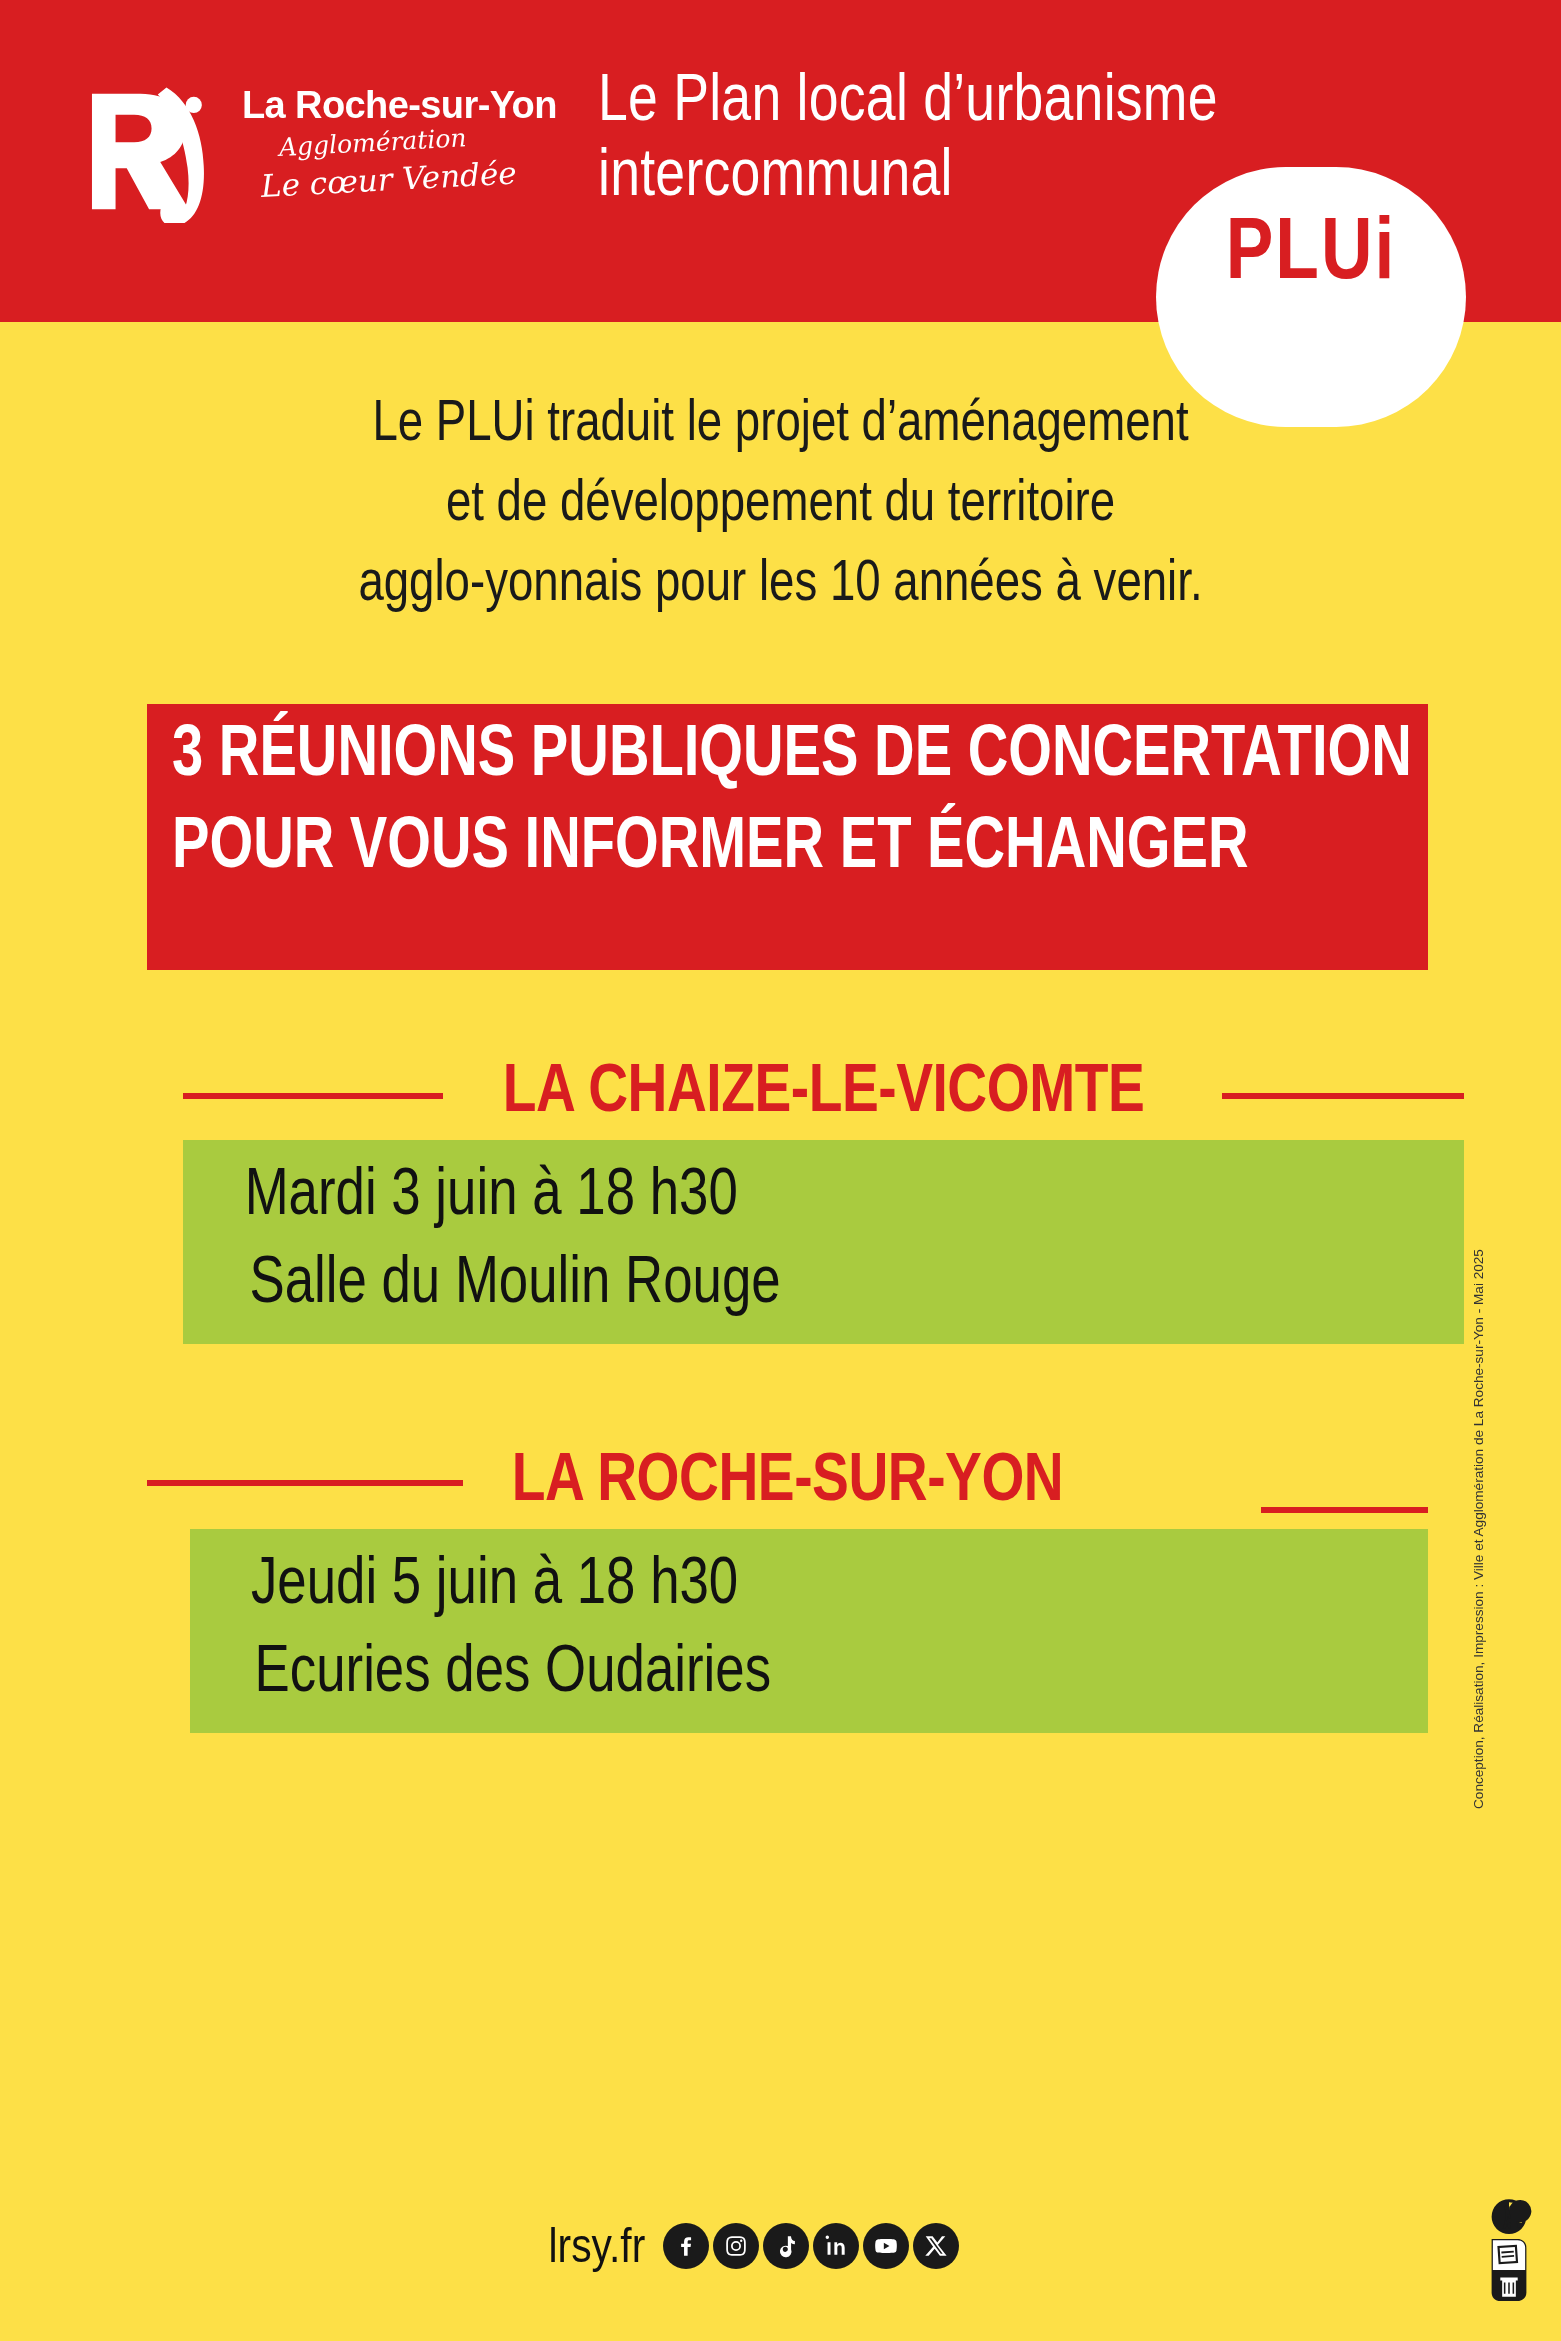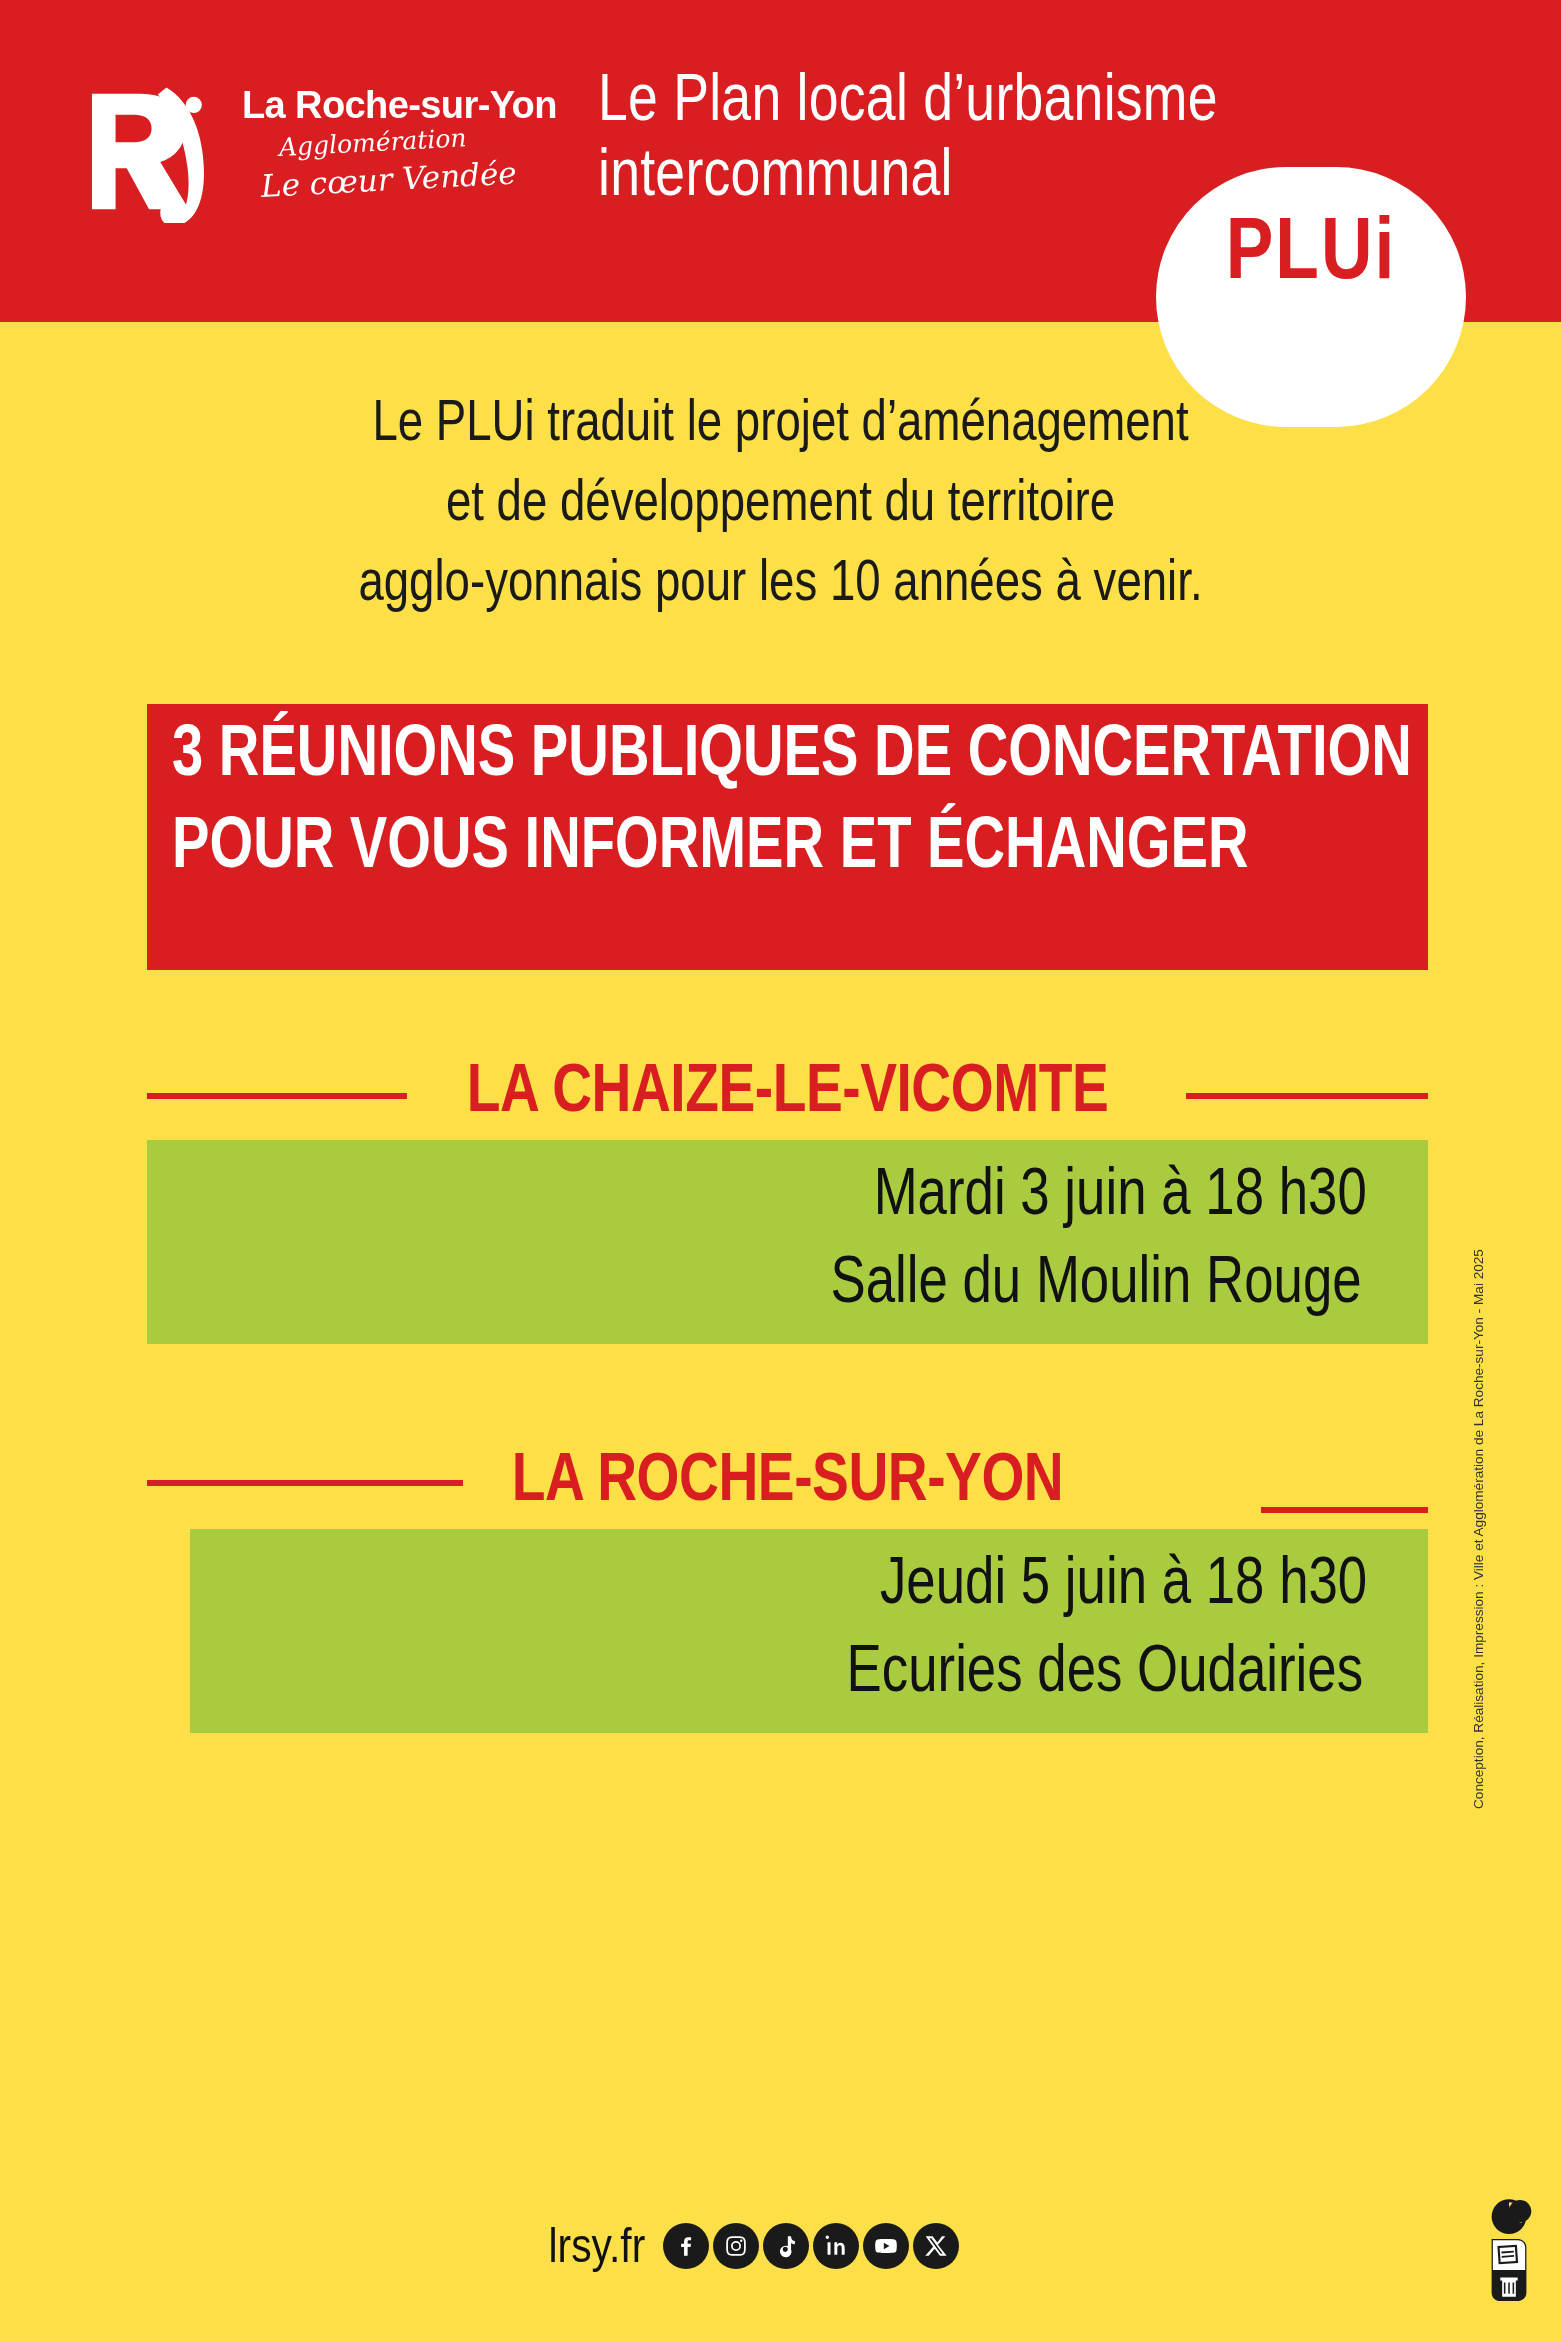--- a/index.html
+++ b/index.html
@@ -195,21 +195,21 @@
   }
 
   .rule-left  { left:0; }
   .rule-right { right:0; }
 
   .green-box {
     position:relative;
     background:#A9CB3F;
     display:flex;
     flex-direction:column;
-    align-items:flex-end;
+    align-items:flex-start;
     justify-content:center;
     gap:16px;
     padding:27px 0 40px 0;
   }
 
   .green-line {
     color:#111111;
     font-family:"Liberation Sans Narrow","Liberation Sans", sans-serif;
     font-size:66px;
     font-weight:400;
@@ -308,21 +308,21 @@
 
   <div class="intro">Le PLUi traduit le projet d’aménagement
 et de développement du territoire
 agglo-yonnais pour les 10 années à venir.</div>
 
   <div class="banner">
     <div class="banner-line">3 RÉUNIONS PUBLIQUES DE CONCERTATION</div>
     <div class="banner-line">POUR VOUS INFORMER ET ÉCHANGER</div>
   </div>
 
-  <div class="meeting" style="top:1053px;">
+  <div class="meeting" style="top:1053px;margin-left:36px;">
     <div class="city-row">
       <div class="rule rule-left" style="top:40px; width:260px;"></div>
       <div class="rule rule-right" style="top:40px; width:242px;"></div>
       <div class="city-name">LA CHAIZE-LE-VICOMTE</div>
     </div>
     <div class="green-box" style="height:204px;">
       <div class="green-line">Mardi 3 juin à 18 h30</div>
       <div class="green-line">Salle du Moulin Rouge</div>
     </div>
   </div>

